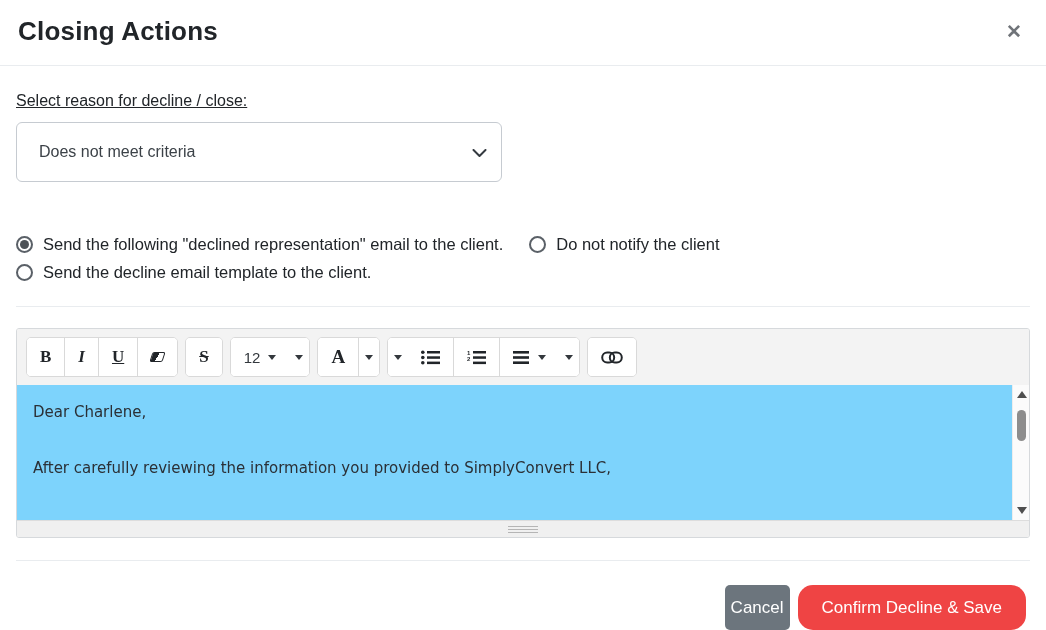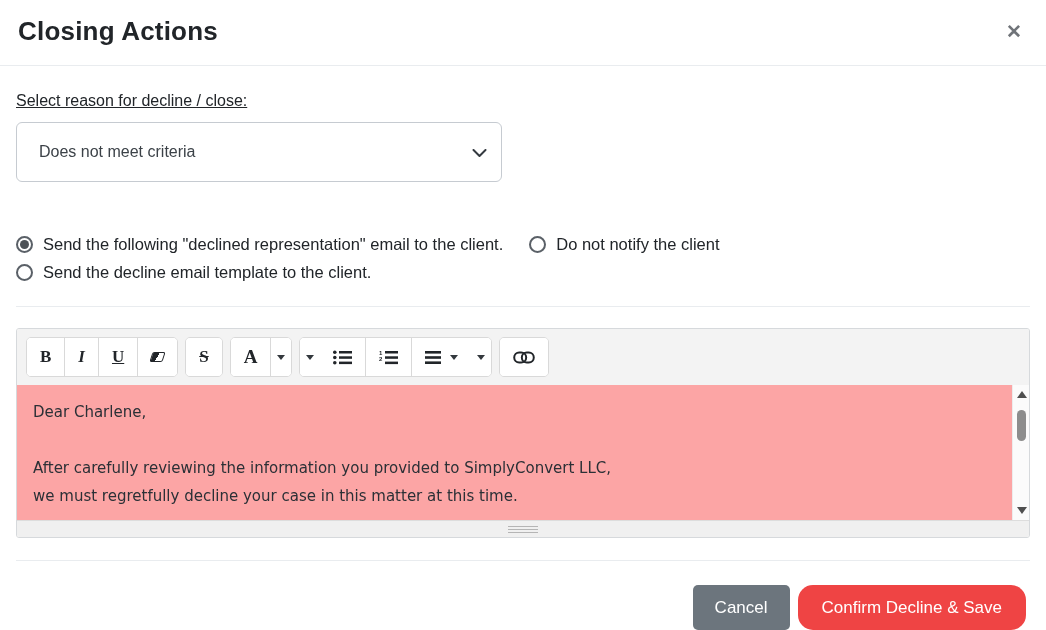--- a/index.html
+++ b/index.html
@@ -50,21 +50,21 @@
   .s { text-decoration:line-through; font-weight:700; }
   .a-color { font-weight:700; font-size:19px; }
   .caret { width:0; height:0; border:4px solid transparent; border-top:5px solid #33383d;
     margin-top:5px; display:inline-block; }
   .caret.gap { margin-left:8px; }
   .eraser-icon { width:13px; height:10px; border:1.7px solid #212529; border-radius:2px;
     transform:skewX(-18deg); background:linear-gradient(105deg,#212529 48%,transparent 48%);
     display:inline-block; }
   .icon-svg { display:block; }
 
-  .editor-area-wrap { position:relative; background:#fca5a5; }
+  .editor-area-wrap { position:relative; background:#7dd3fc; }
   .editor-area { height:135px; padding:13px 30px 0 16px; font-family:"DejaVu Sans", sans-serif;
     font-size:15px; line-height:28px; color:#2b3036; overflow:hidden; cursor:text; }
   .ed-line { min-height:28px; white-space:pre; }
 
   
   .scrollbar { position:absolute; top:0; right:0; bottom:0; width:17px; background:#fbfbfb;
     border-left:1px solid #ededed; }
   .sb-arrow { position:absolute; left:0; width:17px; height:16px; display:flex;
     align-items:center; justify-content:center; cursor:pointer; }
   .sb-up { top:2px; } .sb-down { bottom:2px; }
@@ -74,21 +74,21 @@
     background:#8d8d8d; border-radius:5px; cursor:grab; }
 
   
   .resize-bar { height:17px; background:#f0f0f0; border-top:1px solid #dddddd;
     display:flex; align-items:center; justify-content:center; cursor:ns-resize; }
   .grip { width:30px; }
   .grip div { height:1px; background:#b5b5b5; margin:2px 0; }
 
   
   .modal-footer { display:flex; justify-content:flex-end; gap:8px; padding:24px 20px 12px 16px; }
-  .btn { border:none; border-radius:5px; color:#fff; font-size:17px; padding:0 22px;
+  .btn { border:none; border-radius:5px; color:#fff; font-size:17px; padding:0 6px;
     height:45px; cursor:pointer; font-family:"Liberation Sans", sans-serif; }
   .btn-cancel { background:#6c757d; }
   .btn-confirm { background:#ef4444; padding:0 24px;border-radius:15px; }
 
   .chev-svg { margin-top:2px; }
 </style>
 </head>
 <body>
 
 <div class="modal-header">
@@ -139,20 +139,29 @@
         <button class="tb-btn u divided">U</button>
         <button class="tb-btn divided">
           <span class="eraser-icon"></span>
         </button>
       </div>
 
       <div class="btn-group">
         <button class="tb-btn s">S</button>
       </div>
 
+      <div class="btn-group">
+        <button class="tb-btn sans">
+          <span>12</span>
+          <span class="caret gap"></span>
+        </button>
+        <button class="tb-btn narrow">
+          <span class="caret"></span>
+        </button>
+      </div>
 
       <div class="btn-group">
         <button class="tb-btn a-color">A</button>
         <button class="tb-btn divided narrow">
           <span class="caret"></span>
         </button>
       </div>
 
       <div class="btn-group">
         <button class="tb-btn narrow">
@@ -198,21 +207,20 @@
           </svg>
         </button>
       </div>
     </div>
 
     <div class="editor-area-wrap">
       <div class="editor-area">
         <div class="ed-line">Dear Charlene,</div>
         <div class="ed-line"></div>
         <div class="ed-line">After carefully reviewing the information you provided to SimplyConvert LLC,</div>
-        <div class="ed-line">we must regretfully decline your case in this matter at this time.</div>
       </div>
       <div class="scrollbar">
         <div class="sb-arrow sb-up">
             <span class="tri-up"></span>
           </div>
         <div class="sb-thumb"></div>
         <div class="sb-arrow sb-down">
             <span class="tri-down"></span>
           </div>
       </div>

